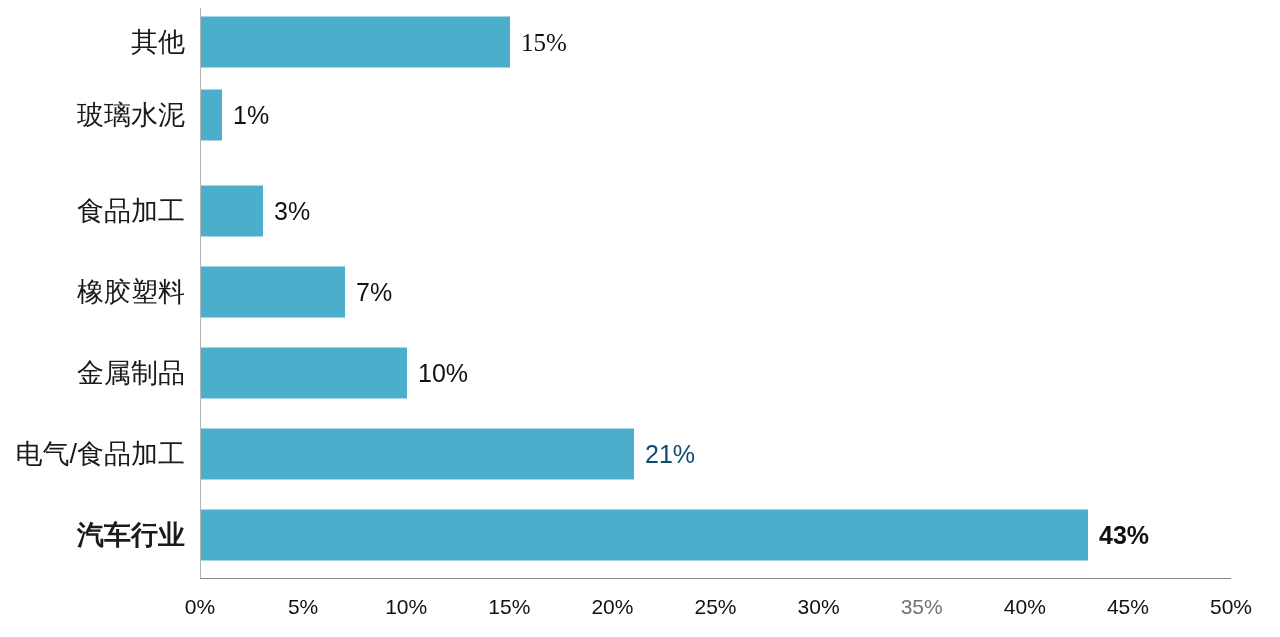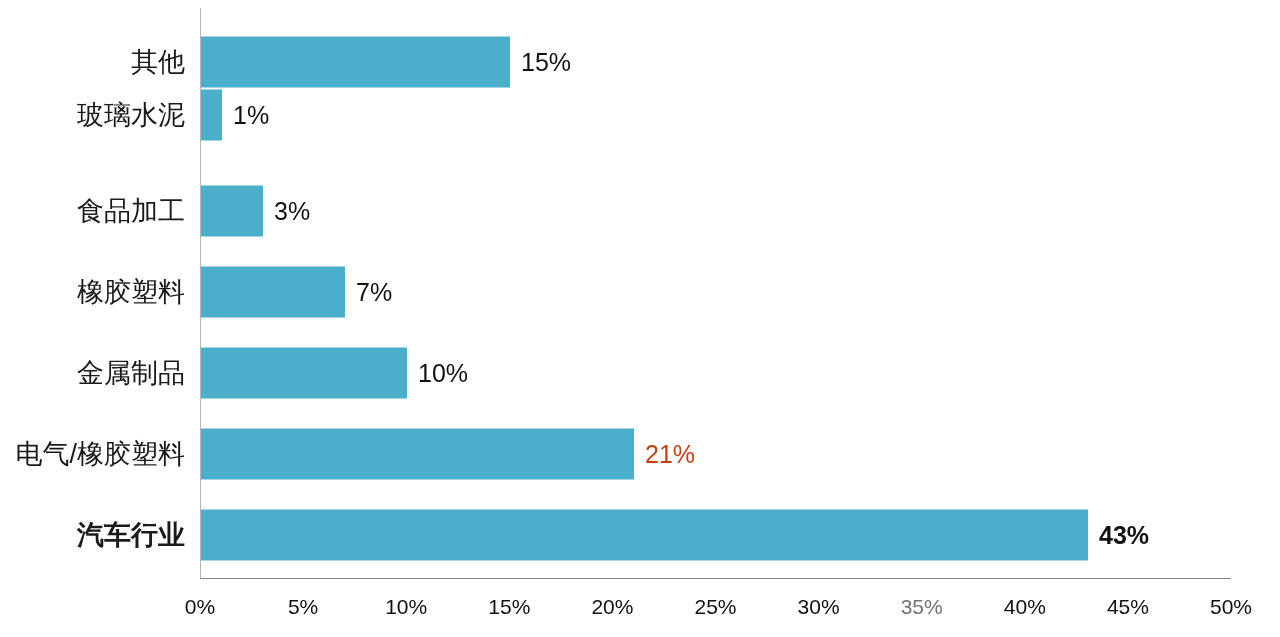--- a/index.html
+++ b/index.html
@@ -104,21 +104,21 @@
 <body>
 
 <div id="chart-root">
 
   <div class="plot-area"></div>
 
   <div class="y-axis-line"></div>
   <div class="x-axis-line"></div>
 
   <div id="bars-layer">
-      <div class="bar-band" style="top: 21px;">
+      <div class="bar-band" style="top: 1px; font-family: Liberation Serif, serif;">
         <div class="cat-label">其他</div>
         <div class="bar" style="width: 309px; background: rgb(75, 174, 202);"></div>
         <div class="bar-value" style="left: 521px; color: rgb(17, 17, 17);">15%</div>
       </div>
       <div class="bar-band" style="top: 74px;">
         <div class="cat-label">玻璃水泥</div>
         <div class="bar" style="width: 21px; background: rgb(75, 174, 202);"></div>
         <div class="bar-value" style="left: 233px; color: rgb(17, 17, 17);">1%</div>
       </div>
       <div class="bar-band" style="top: 170px;">
@@ -130,23 +130,23 @@
         <div class="cat-label">橡胶塑料</div>
         <div class="bar" style="width: 144px; background: rgb(75, 174, 202);"></div>
         <div class="bar-value" style="left: 356px; color: rgb(17, 17, 17);">7%</div>
       </div>
       <div class="bar-band" style="top: 332px;">
         <div class="cat-label">金属制品</div>
         <div class="bar" style="width: 206px; background: rgb(75, 174, 202);"></div>
         <div class="bar-value" style="left: 418px; color: rgb(17, 17, 17);">10%</div>
       </div>
       <div class="bar-band" style="top: 413px;">
-        <div class="cat-label">电气/橡胶塑料</div>
+        <div class="cat-label">电气/食品加工</div>
         <div class="bar" style="width: 433px; background: rgb(75, 174, 202);"></div>
-        <div class="bar-value" style="left: 645px; color: #c2410c;">21%</div>
+        <div class="bar-value" style="left: 645px; color: #0c4a6e;">21%</div>
       </div>
       <div class="bar-band" style="top: 494px; font-weight: bold;">
         <div class="cat-label">汽车行业</div>
         <div class="bar" style="width: 887px; background: rgb(75, 174, 202);"></div>
         <div class="bar-value" style="left: 1099px; color: rgb(17, 17, 17);">43%</div>
       </div>
     </div>
 
   <div class="x-ticks" id="x-ticks">
       <div class="x-tick" style="left: 200px; color: rgb(17, 17, 17);">0%</div>

